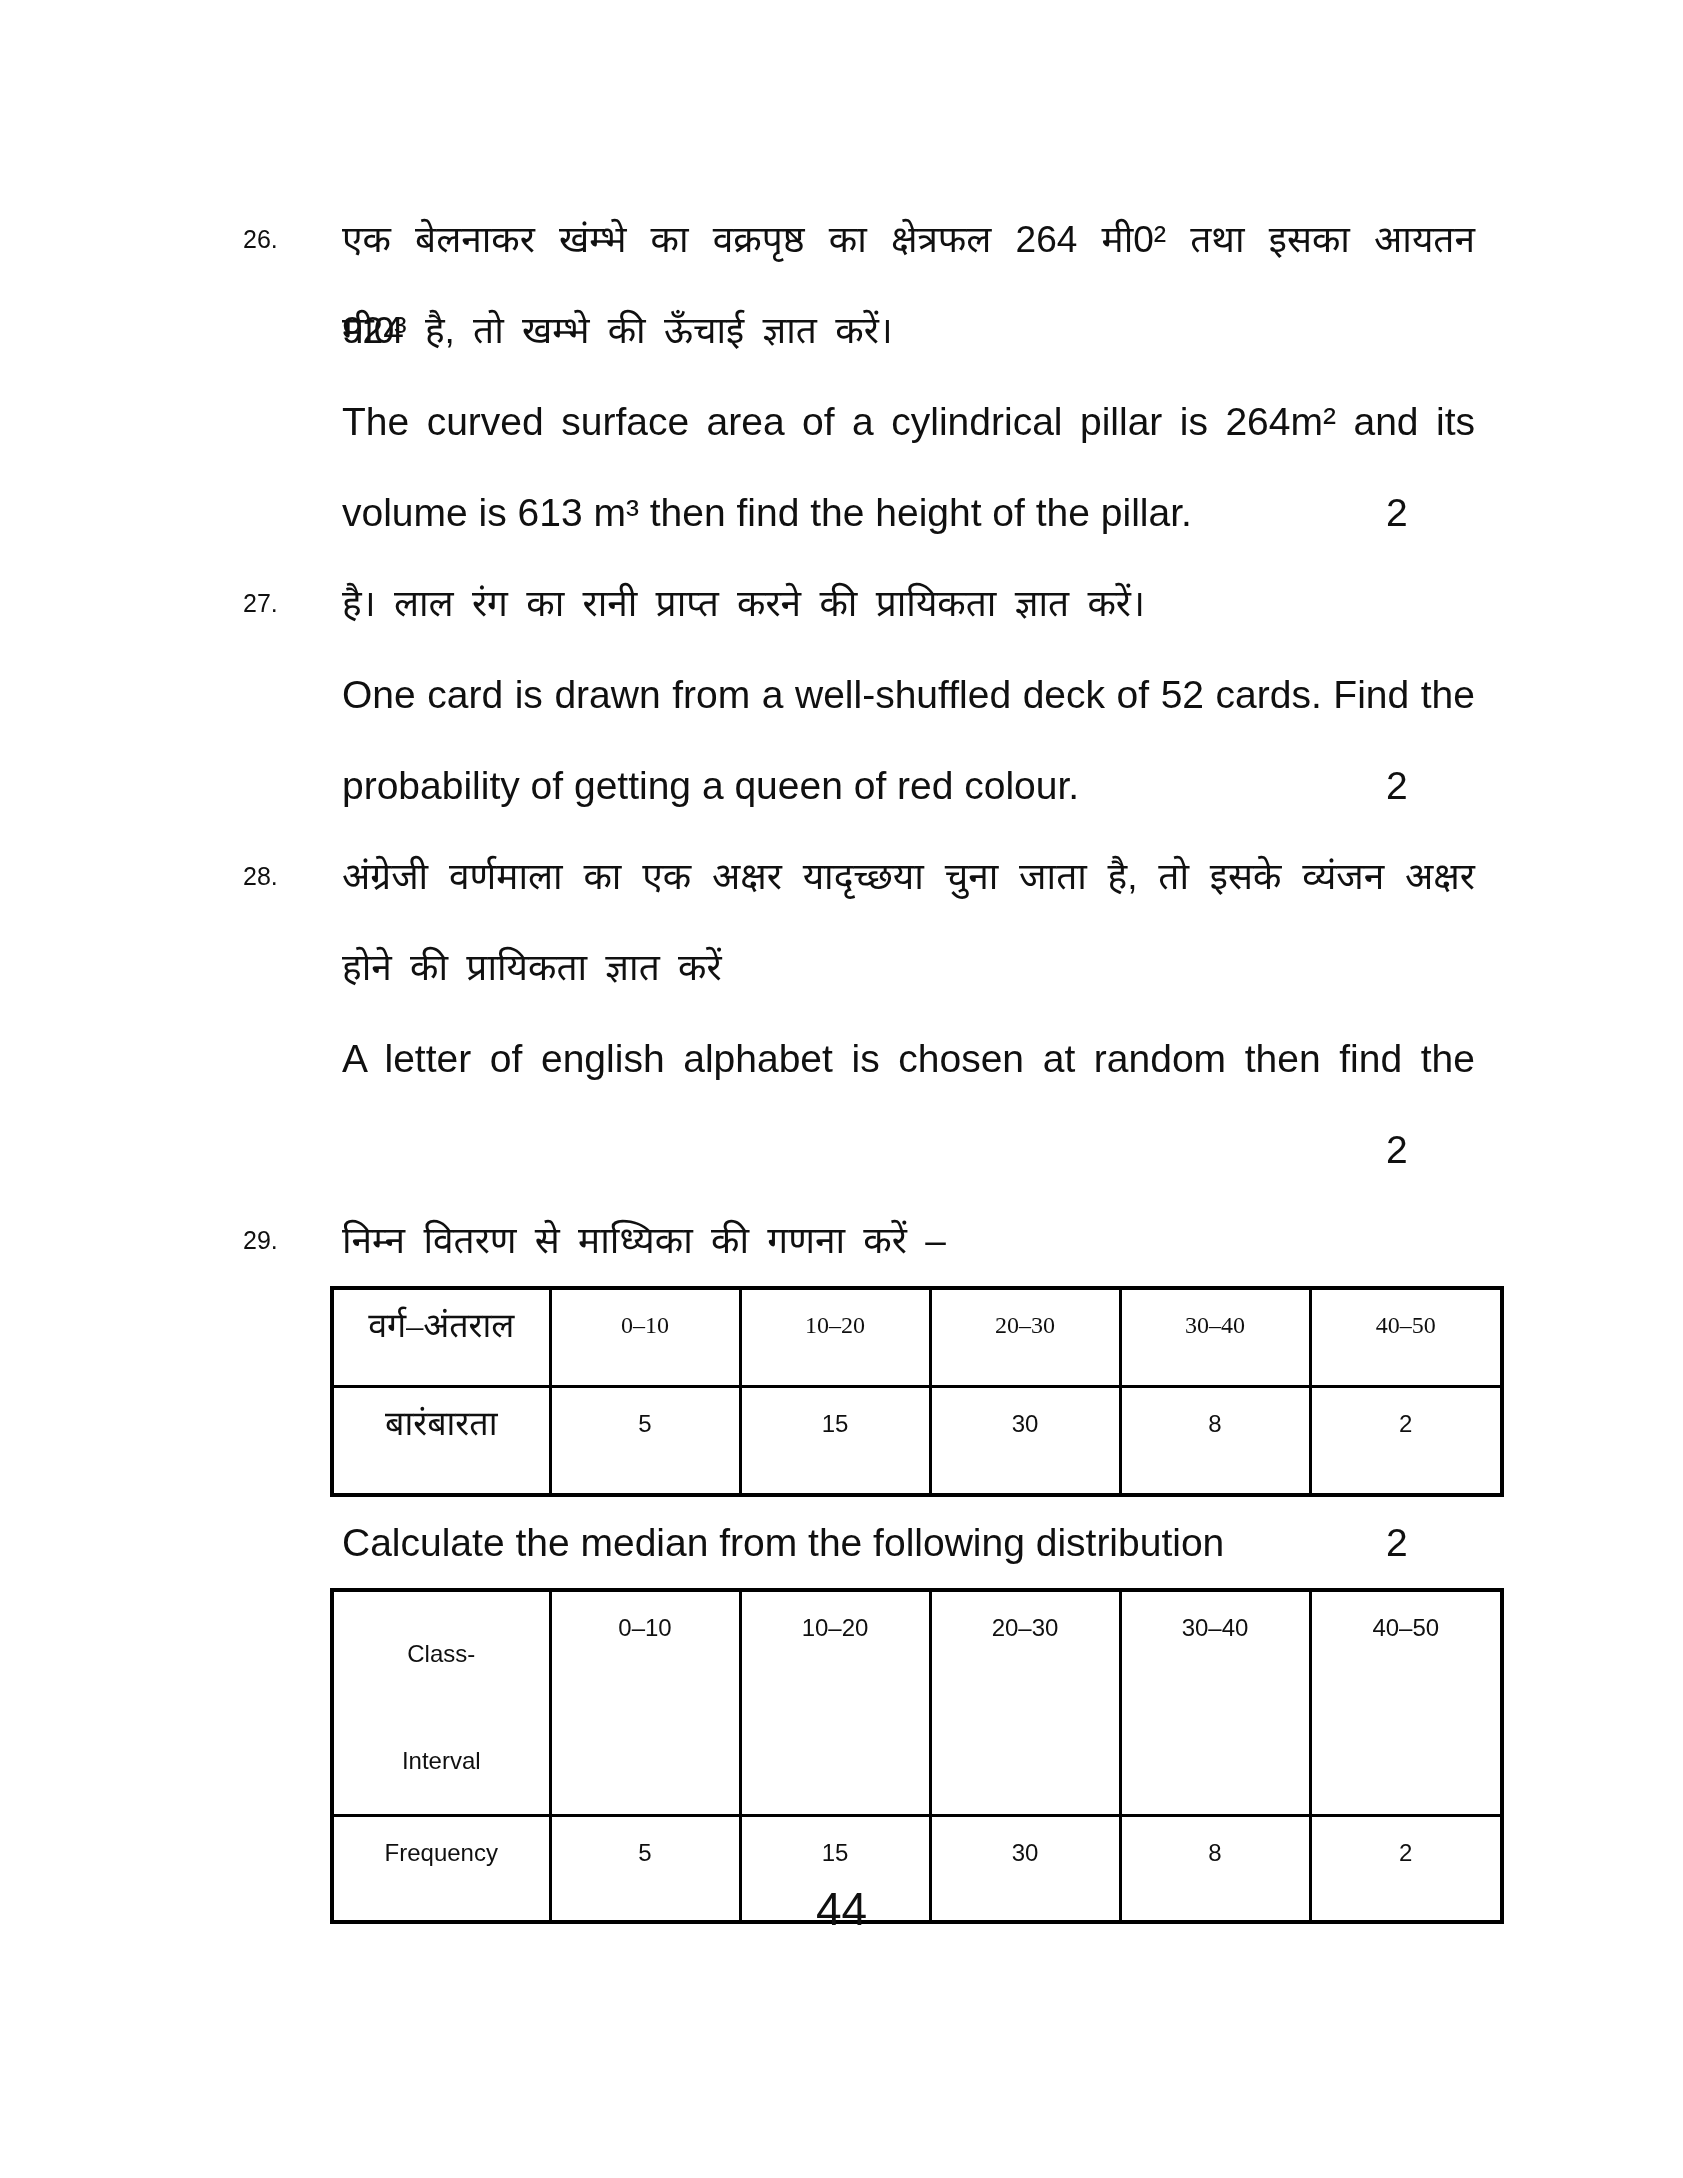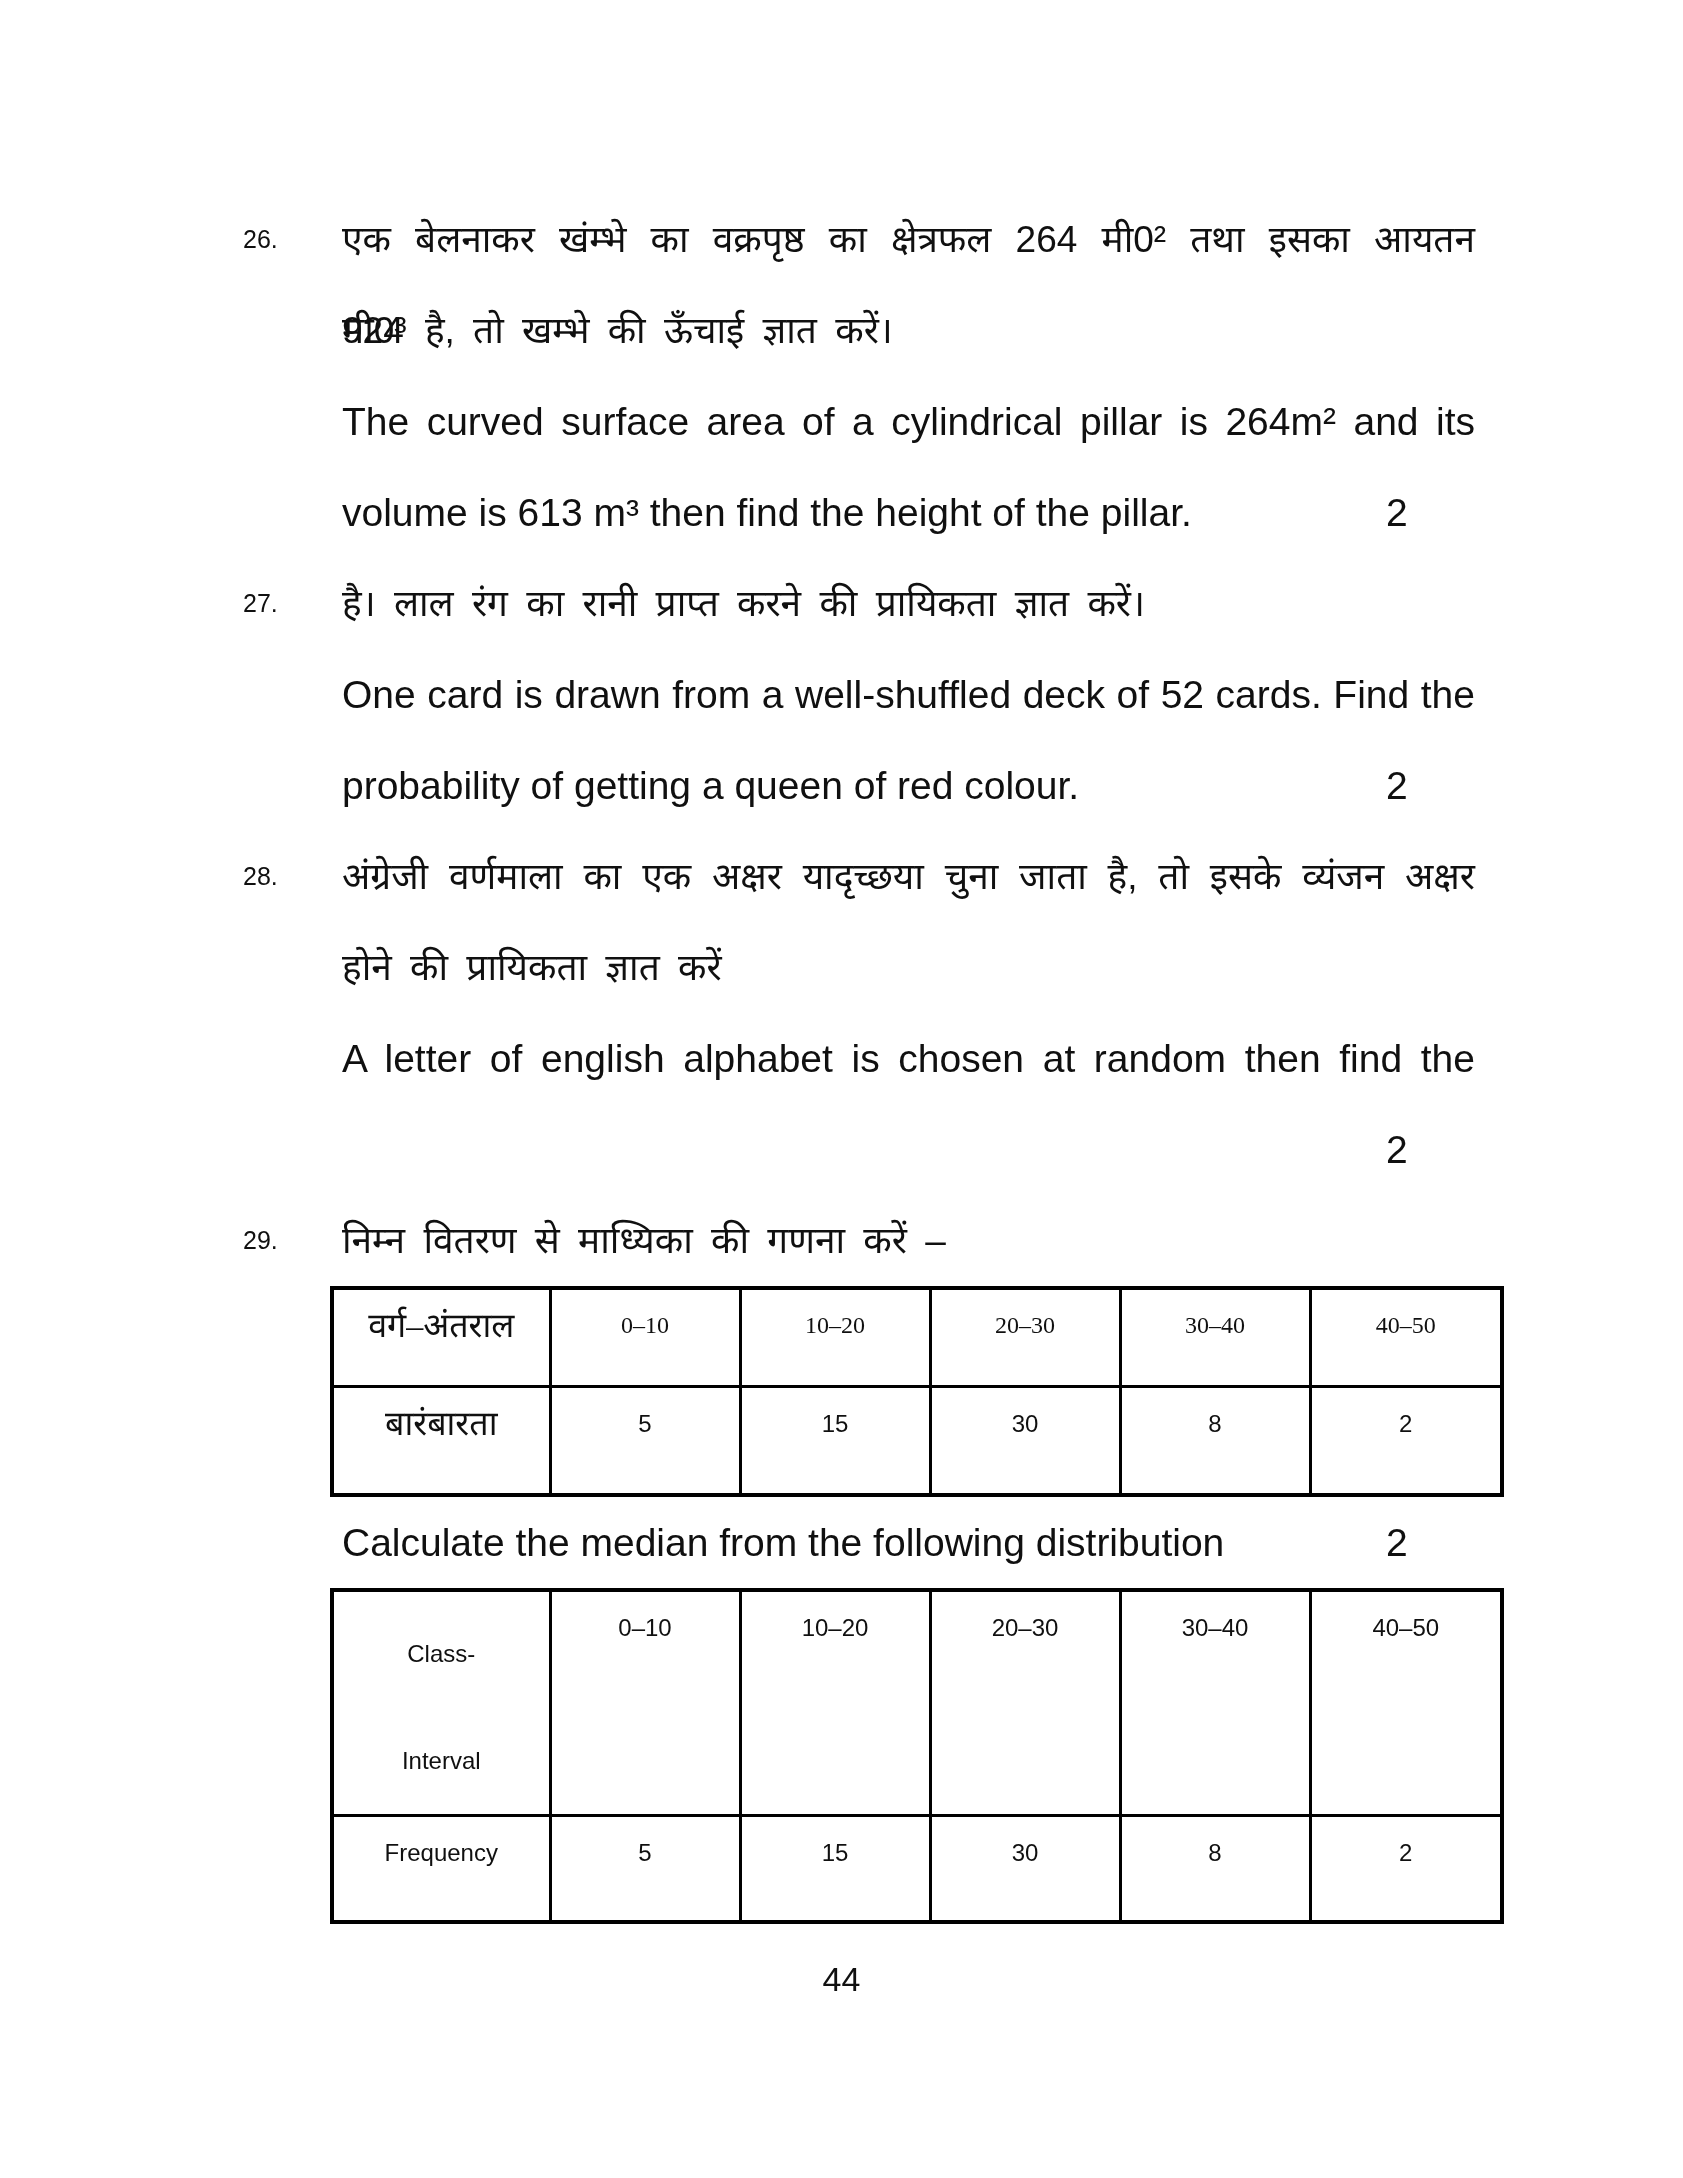--- a/index.html
+++ b/index.html
@@ -26,22 +26,22 @@
     border:3px solid #000;text-align:center;vertical-align:top;
     padding:8px 4px 0 4px;font-size:24px;line-height:55px;
   }
   table.dist td.lbl{font-size:34px;}
   tr.t1r1 td{height:87px;font-family:Liberation Serif, serif;}
   tr.t1r2 td{height:97px;}
   tr.t2r1 td{height:178px;}
   tr.t2r2 td{height:95px;}
   .twolines div{line-height:107px;}
   .pageno{
-    position:absolute;top:1960px;left:0;width:100%;
-    text-align:center;font-size:34px;
+    position:absolute;top:1882px;left:0;width:100%;
+    text-align:center;font-size:46px;
   }
 </style>
 </head>
 <body>
 
 <div class="content">
 
   <div class="q">
     <div class="qnum">26.</div>
     <div class="qbody">

